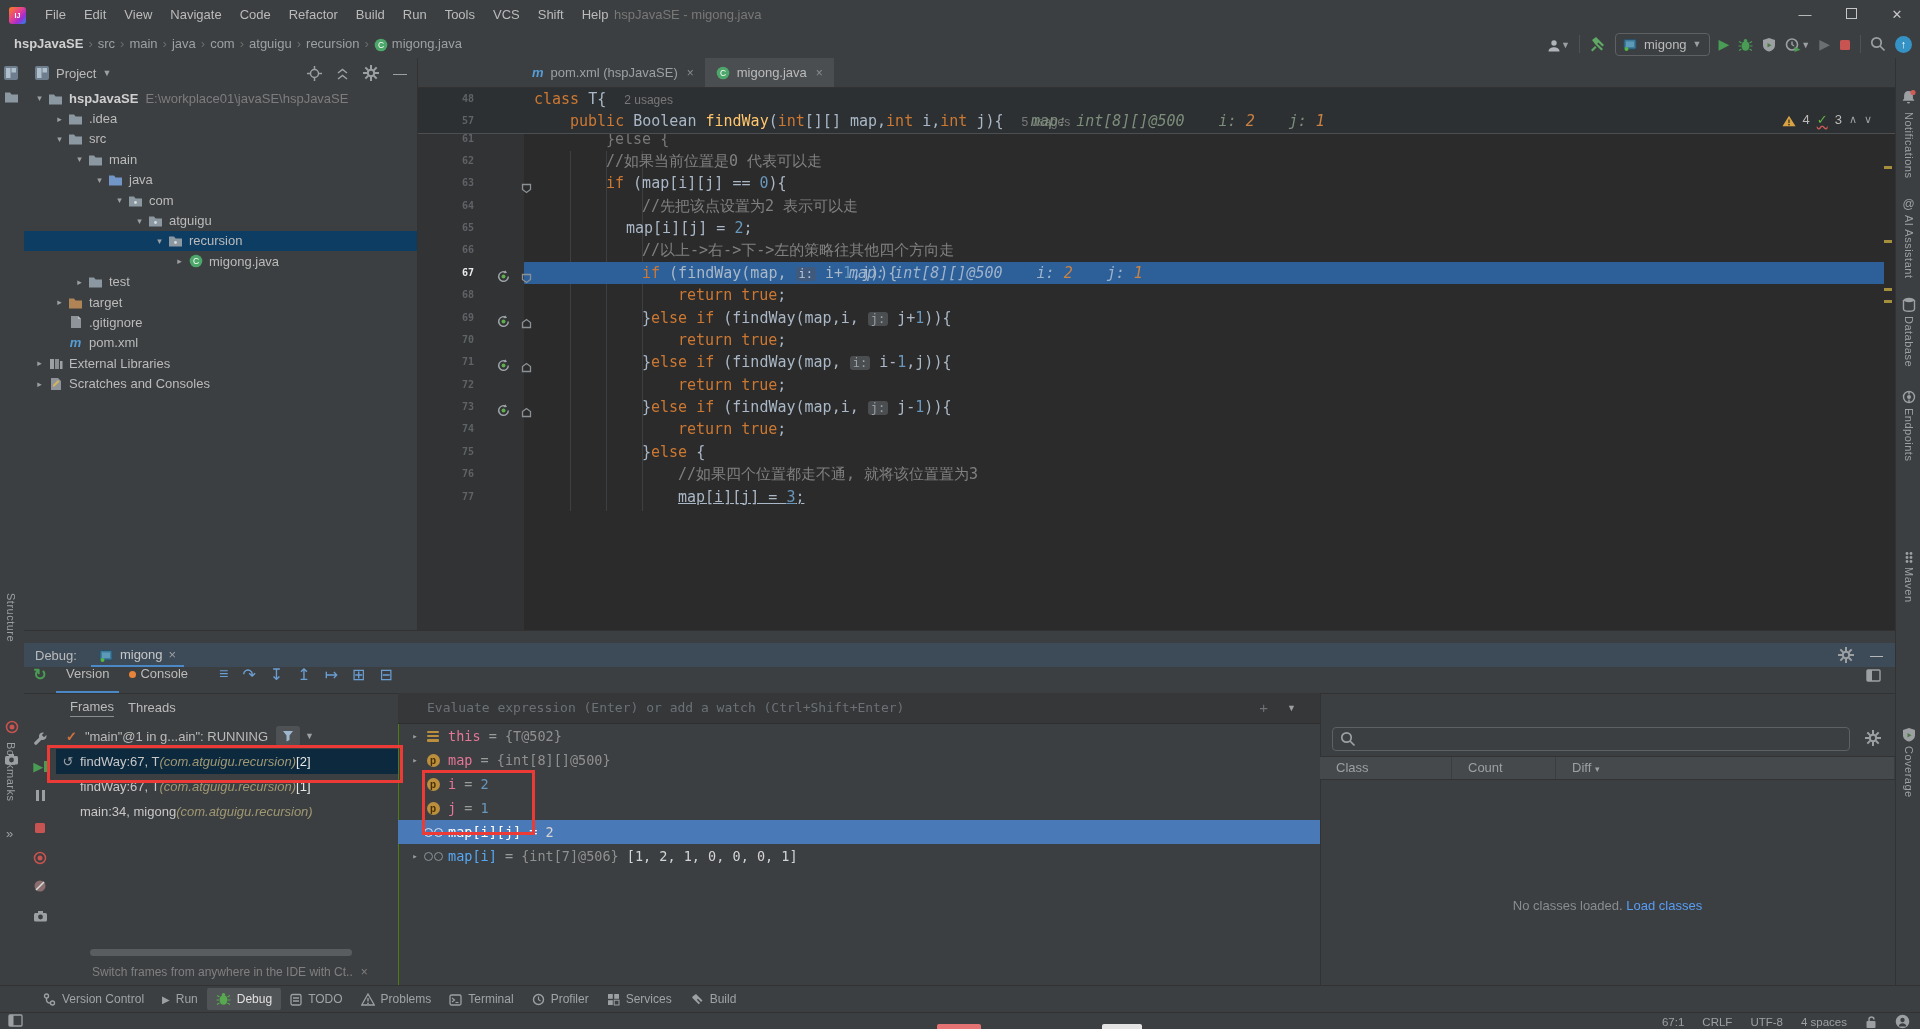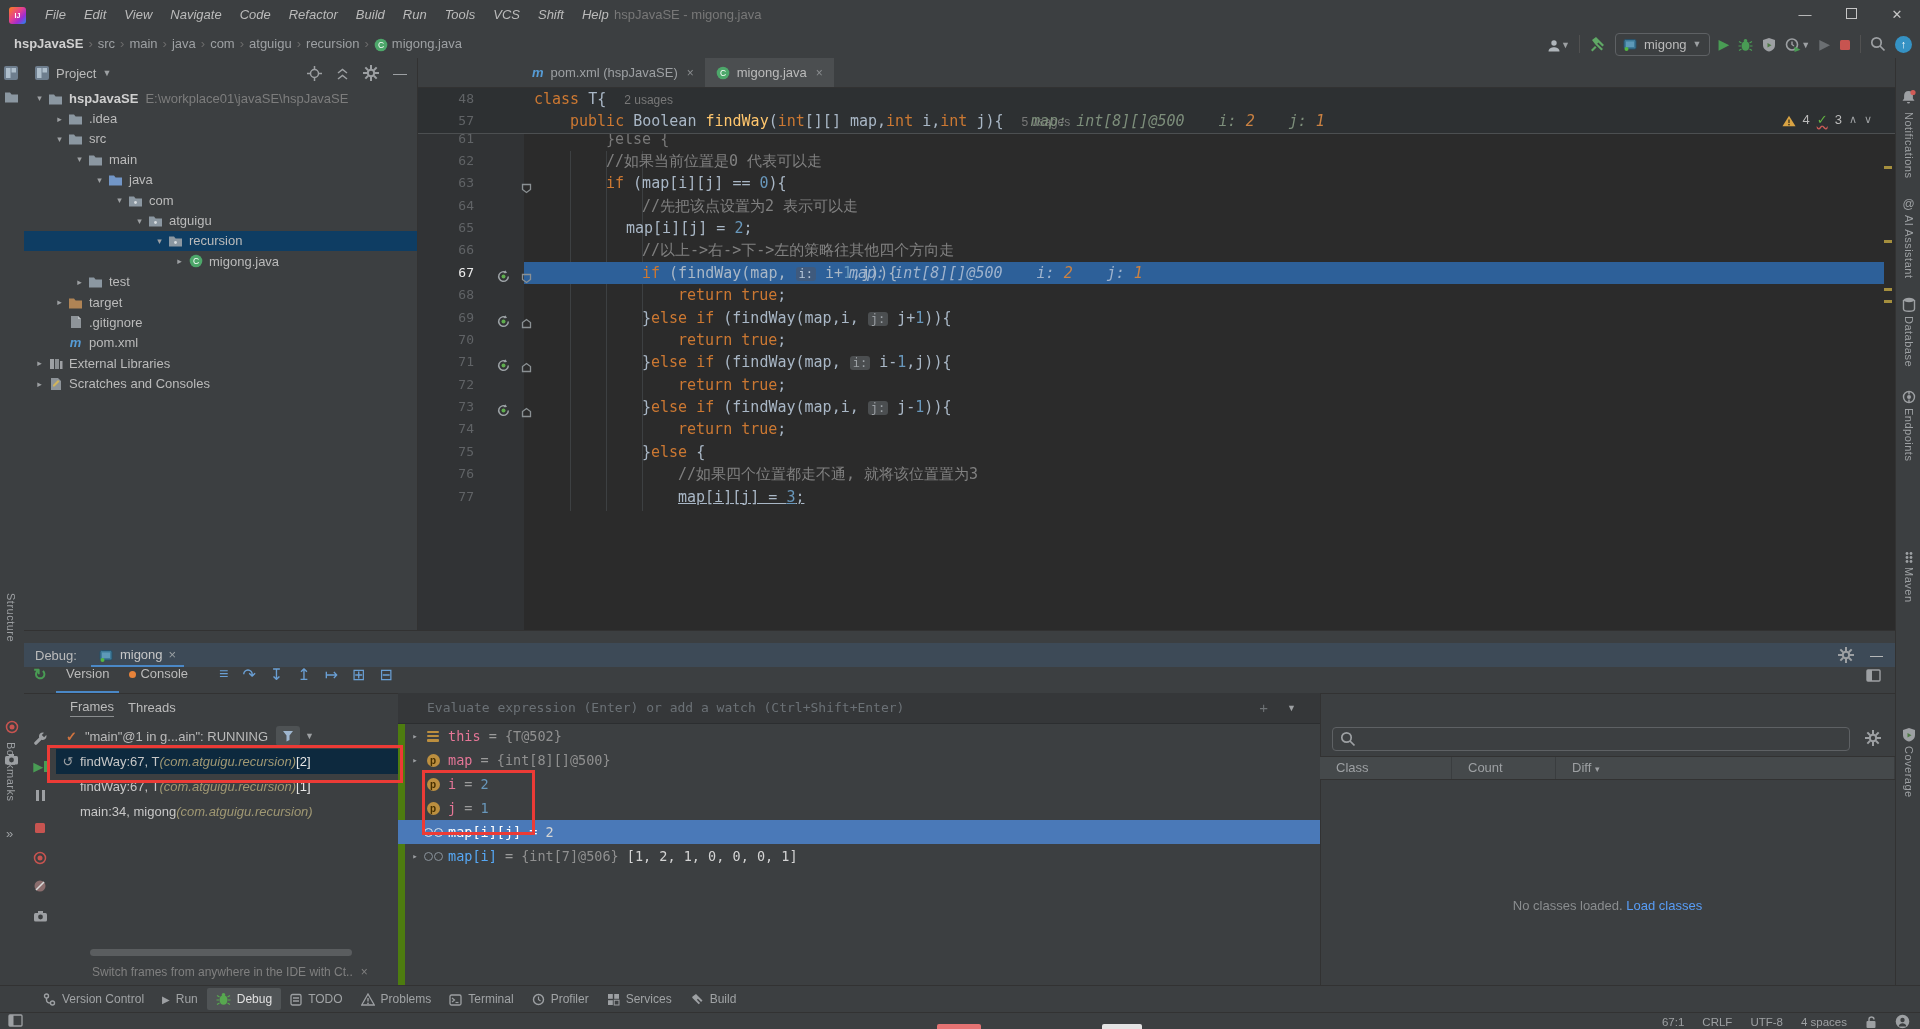--- a/index.html
+++ b/index.html
@@ -6,21 +6,21 @@
   #app{position:relative;width:1920px;height:1029px;background:#2b2b2b;overflow:hidden;
        font-family:"Liberation Sans",sans-serif;color:#bbbbbb;font-size:13px;-webkit-font-smoothing:antialiased;}
   .abs{position:absolute;}
   svg{vertical-align:middle;}
   
   #titlebar{position:absolute;left:0;top:0;width:1920px;height:30px;background:#3c3f41;display:flex;align-items:center;}
   #logo{width:17px;height:17px;margin:0 10px 0 9px;border-radius:3px;
         background:linear-gradient(135deg,#fc801d 0%,#e33f91 45%,#9f2dd2 70%,#1a8df0 100%);
         display:flex;align-items:center;justify-content:center;color:#fff;font-size:7px;font-weight:bold;}
   #menu{display:flex;}
-  #menu .mi{padding:0 9px;line-height:30px;color:#bbbbbb;cursor:default;font-style:italic;}
+  #menu .mi{padding:0 9px;line-height:30px;color:#bbbbbb;cursor:default;}
   #win-title{position:absolute;left:614px;top:0;line-height:30px;color:#787878;text-align:right;}
   #winctl{position:absolute;right:0;top:0;display:flex;height:30px;}
   #winctl .wc{width:46px;text-align:center;line-height:30px;color:#c6c6c6;font-size:13px;}
   
   #toolbar2{position:absolute;left:0;top:30px;width:1920px;height:28px;background:#3c3f41;border-bottom:1px solid #323232;}
   #crumbs{position:absolute;left:14px;top:0;line-height:28px;white-space:nowrap;}
   #crumbs .cr{color:#9da0a3;} #crumbs .cr.first{color:#d0d0d0;font-weight:bold;}
   #crumbs .sep{color:#6b6b6b;padding:0 5px;}
   #rcluster{position:absolute;right:8px;top:0;height:28px;display:flex;align-items:center;gap:9px;}
   .tsep{width:1px;height:18px;background:#515151;}
@@ -48,21 +48,21 @@
   #tabbar{position:absolute;left:0;top:0;width:100%;height:30px;background:#3c3f41;border-bottom:1px solid #323232;display:flex;padding-left:103px;box-sizing:border-box;}
   .etab{display:flex;align-items:center;gap:7px;padding:0 11px;color:#9da0a3;}
   .etab.active{background:#4b4e50;color:#bbbbbb;}
   .etab .x{color:#8a8d8f;font-size:12px;margin-left:2px;}
   #gutterbg{position:absolute;left:0;top:30px;width:106px;height:542px;background:#313335;}
   #sticky{position:absolute;left:0;top:30px;width:100%;}
   #sticky .cl{background:#2d3032;}
   #sticky2b{border-bottom:1px solid #4c4f51;}
   #codelines{position:absolute;left:0;top:75.8px;width:100%;}
   .cl{position:relative;height:22.4px;font-family:"DejaVu Sans Mono",monospace;font-size:15px;line-height:22.4px;white-space:pre;}
-  .cl .lnum{position:absolute;left:0;top:0;width:56px;text-align:right;color:#606366;font-size:13px;}
+  .cl .lnum{position:absolute;left:0;top:0;width:56px;text-align:right;color:#606366;font-size:10px;font-weight:bold;}
   .cl .lnum.w{color:#eaeaea;}
   .cl .gic{position:absolute;left:78px;top:3px;}
   .cl .fic{position:absolute;left:103px;top:5px;}
   .cl .ct{position:absolute;top:0;}
   .cl .hints{position:absolute;top:0;}
   .cl.partial{overflow:hidden;}
   .cl.partial .ct,.cl.partial .lnum{top:-6px;}
   .hlbg{position:absolute;left:106px;right:12px;top:0;height:22.4px;background:#2d6099;}
   .kw{color:#cc7832;} .pl{color:#a9b7c6;} .num{color:#6897bb;} .cmt{color:#808080;} .meth{color:#ffc66d;} .dim{color:#787878;}
   .pl-u{color:#a9b7c6;text-decoration:underline;} .num-u{color:#6897bb;text-decoration:underline;}
@@ -87,21 +87,21 @@
   #dbghead .dtitle{margin-left:11px;color:#bbb;}
   #dbgtab{display:flex;align-items:center;gap:6px;margin-left:14px;height:24px;border-bottom:2px solid #4a88c7;padding:0 8px;box-sizing:border-box;color:#c7c7c7;}
   #dbgheadicons{position:absolute;right:12px;top:0;height:24px;display:flex;align-items:center;gap:16px;color:#c6c6c6;}
   #dbgtools{position:absolute;left:0;top:24px;width:100%;height:38px;border-bottom:1px solid #323232;display:flex;align-items:center;}
   .dtab{color:#bbb;padding:0 10px;height:38px;line-height:38px;box-sizing:border-box;}
   .dtab.active{border-bottom:2px solid #4a88c7;}
   .ddot{display:inline-block;width:7px;height:7px;border-radius:50%;background:#e8833a;margin-right:4px;}
   .stepic{color:#6a9fd4;font-size:16px;padding:0 7px;}
   #leftcol{position:absolute;left:0;top:62px;width:32px;bottom:0;}
   #leftcol .lci{position:absolute;left:0;width:32px;text-align:center;}
-  #frames{position:absolute;left:32px;top:62px;width:342px;bottom:0;border-right:7px solid #4d7c0f;}
+  #frames{position:absolute;left:32px;top:62px;width:342px;bottom:0;border-right:1px solid #4d7c0f;}
   #subtabs{height:30px;display:flex;align-items:center;}
   #subtabs .st{margin-left:14px;color:#bbb;padding-bottom:2px;}
   #subtabs .st.active{border-bottom:1px solid #8a8d8f;}
   #threadrow{height:26px;display:flex;align-items:center;}
   #threadrow .chk{color:#d0733f;margin-left:10px;font-weight:bold;}
   #threadrow .ttext{margin-left:8px;color:#bbb;white-space:nowrap;}
   #funnel{margin-left:8px;width:24px;height:20px;background:#4e5254;border-radius:3px;display:flex;align-items:center;justify-content:center;}
   .frow{height:25px;display:flex;align-items:center;white-space:nowrap;}
   .frow.sel{background:#0d293e;}
   .frow .ficon{width:24px;text-align:center;color:#9da0a3;flex:0 0 24px;}

